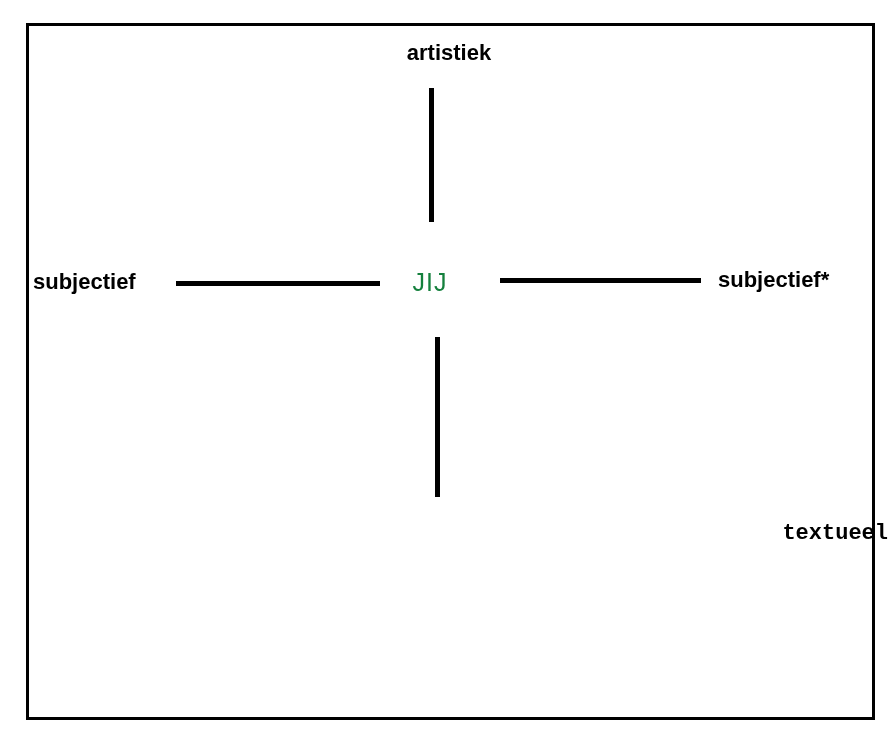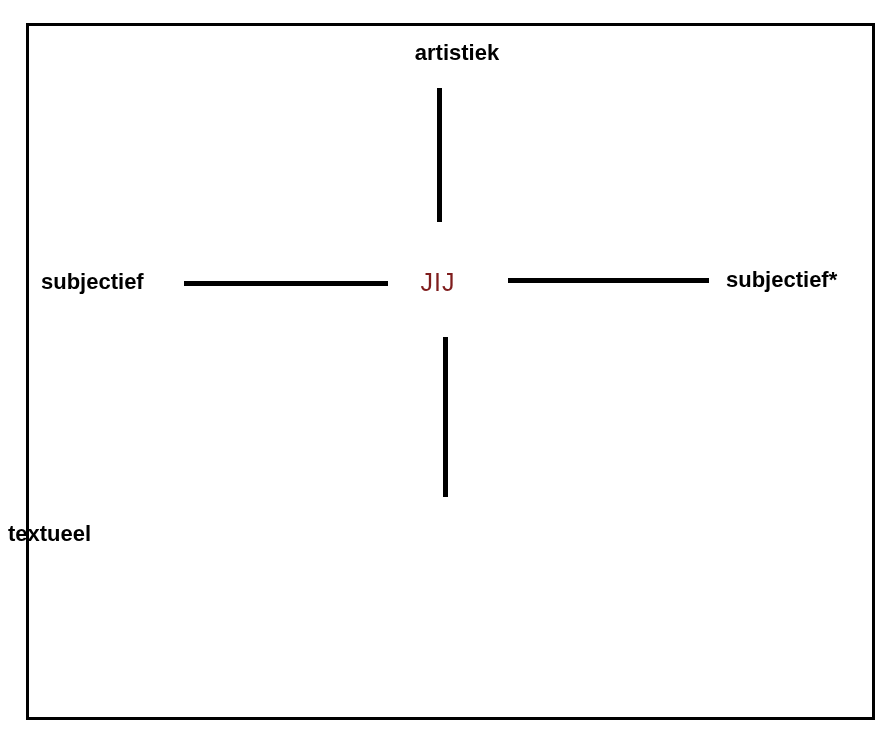--- a/index.html
+++ b/index.html
@@ -24,21 +24,21 @@
     width: 849px;
     height: 697px;
     box-sizing: border-box;
     border: 3px solid #000000;
     background: #ffffff;
   }
 
   
   #axis-cross {
     position: absolute;
-    left: 8px;
+    left: 0;
     top: 0;
     width: 716px;
     height: 744px;
   }
 
   .axis-line {
     position: absolute;
     background: #000000;
   }
 
@@ -91,36 +91,37 @@
     top: 271px;
   }
   #label-right {
     left: 718px;
     top: 269px;
   }
   #label-bottom {
     left: 0;
     top: 523px;
     width: 888px;
-    text-align: left;
+    text-align: right;
+    font-family: Liberation Mono, monospace;
   }
 
   
   #label-center {
     position: absolute;
     left: 330px;
     top: 270px;
     width: 200px;
     text-align: center;
     font-weight: normal;
     font-size: 25px;
     line-height: 25px;
     letter-spacing: 1px;
     white-space: nowrap;
-    color: #7f1d1d;
+    color: #15803d;
   }
 </style>
 </head>
 <body>
 
 <div id="diagram-frame"></div>
 
 <div id="axis-cross">
 
   <div class="axis-line" id="axis-line-top"></div>

